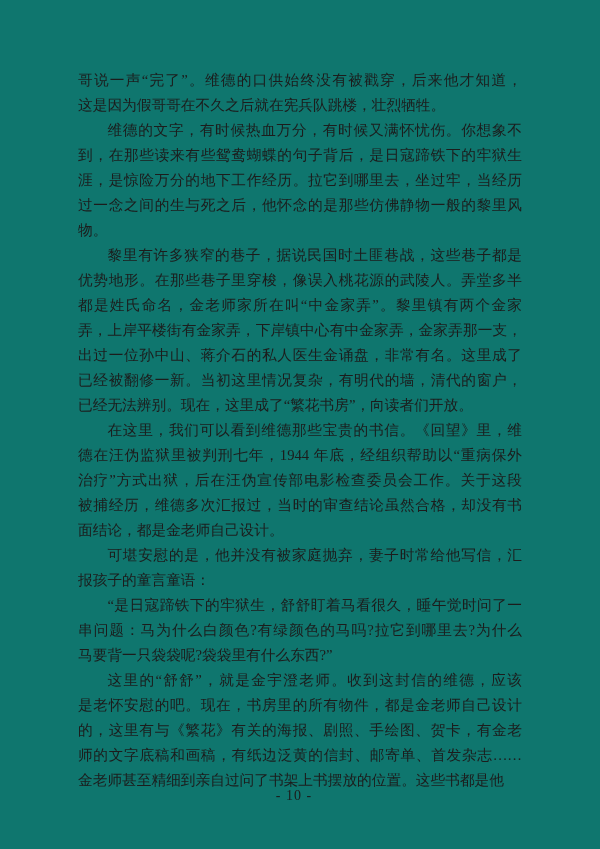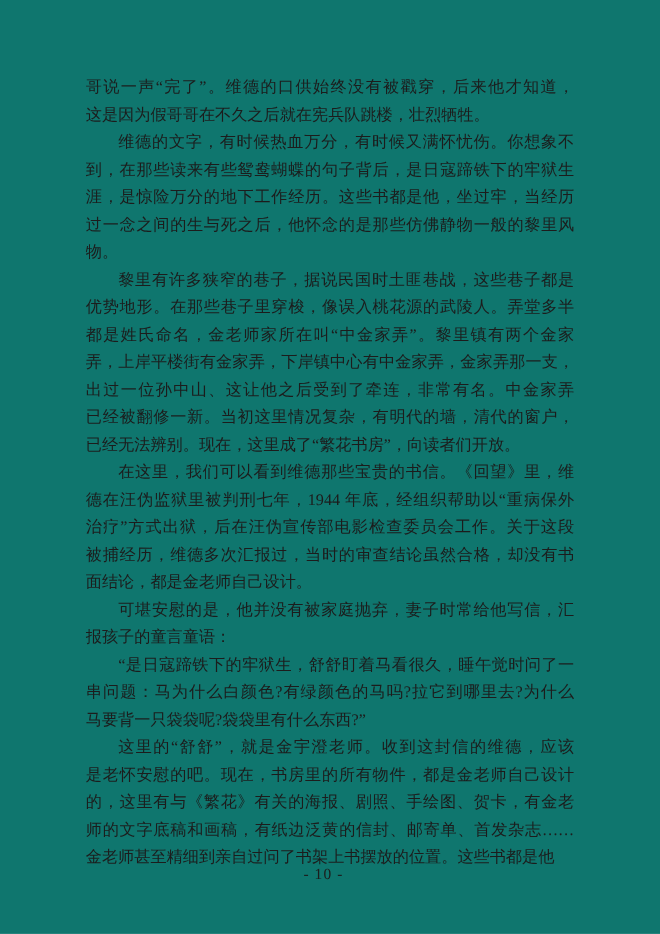--- a/index.html
+++ b/index.html
@@ -59,30 +59,30 @@
 
 <div class="page">
   <div class="text-block" id="text-block">
       <div class="paragraph">
         <div class="line">哥说一声“完了”。维德的口供始终没有被戳穿，后来他才知道，</div>
         <div class="line para-end">这是因为假哥哥在不久之后就在宪兵队跳楼，壮烈牺牲。</div>
       </div>
       <div class="paragraph">
         <div class="line indent">维德的文字，有时候热血万分，有时候又满怀忧伤。你想象不</div>
         <div class="line">到，在那些读来有些鸳鸯蝴蝶的句子背后，是日寇蹄铁下的牢狱生</div>
-        <div class="line">涯，是惊险万分的地下工作经历。这些书都是他，坐过牢，当经历</div>
+        <div class="line">涯，是惊险万分的地下工作经历。拉它到哪里去，坐过牢，当经历</div>
         <div class="line">过一念之间的生与死之后，他怀念的是那些仿佛静物一般的黎里风</div>
         <div class="line para-end">物。</div>
       </div>
       <div class="paragraph">
         <div class="line indent">黎里有许多狭窄的巷子，据说民国时土匪巷战，这些巷子都是</div>
         <div class="line">优势地形。在那些巷子里穿梭，像误入桃花源的武陵人。弄堂多半</div>
         <div class="line">都是姓氏命名，金老师家所在叫“中金家弄”。黎里镇有两个金家</div>
         <div class="line">弄，上岸平楼街有金家弄，下岸镇中心有中金家弄，金家弄那一支，</div>
-        <div class="line">出过一位孙中山、这让他之后受到了牵连，非常有名。中金家弄</div>
+        <div class="line">出过一位孙中山、蒋介石的私人医生金诵盘，非常有名。这里成了</div>
         <div class="line">已经被翻修一新。当初这里情况复杂，有明代的墙，清代的窗户，</div>
         <div class="line para-end">已经无法辨别。现在，这里成了“繁花书房”，向读者们开放。</div>
       </div>
       <div class="paragraph">
         <div class="line indent">在这里，我们可以看到维德那些宝贵的书信。《回望》里，维</div>
         <div class="line">德在汪伪监狱里被判刑七年，1944 年底，经组织帮助以“重病保外</div>
         <div class="line">治疗”方式出狱，后在汪伪宣传部电影检查委员会工作。关于这段</div>
         <div class="line">被捕经历，维德多次汇报过，当时的审查结论虽然合格，却没有书</div>
         <div class="line para-end">面结论，都是金老师自己设计。</div>
       </div>

